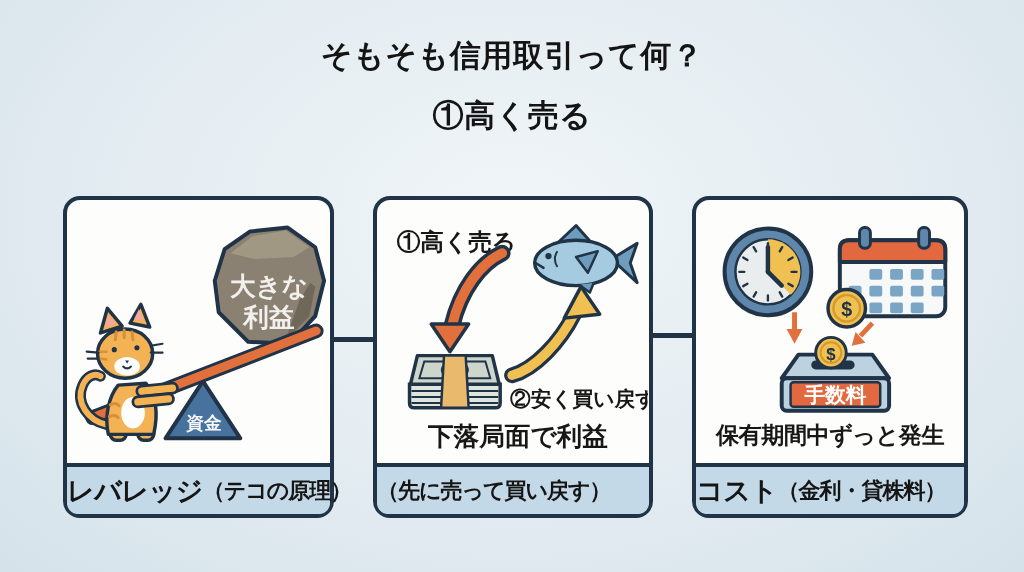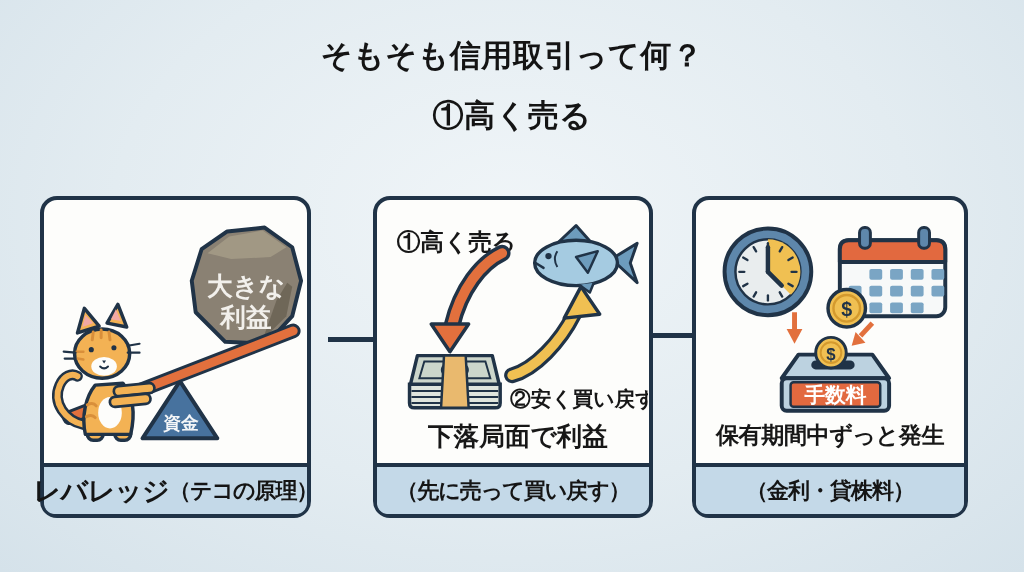--- a/index.html
+++ b/index.html
@@ -10,30 +10,30 @@
   }
   .title-wrap { position:absolute; top:26px; left:0; width:1024px; text-align:center; }
   .title-line {
     font-size:31px; line-height:60px; font-weight:900; color:#141414;
     letter-spacing:0.5px; margin:0;
   }
   .panel {
     position:absolute; top:196px; height:322px; box-sizing:border-box;
     background:#fdfdfb; border:4.5px solid #203347; border-radius:17px;
   }
-  .p1 { left:40px;  width:271px; }
+  .p1 { left:63px;  width:271px; }
   .p2 { left:373px; width:280px; }
   .p3 { left:692px; width:276px; }
   .panel-body { position:absolute; left:0; top:0; right:0; bottom:51px; }
   .panel-body svg { position:absolute; left:0; top:0; }
   .panel-footer {
     position:absolute; left:0; right:0; bottom:0; height:51px;
     background:#c4d9e8; border-top:4.5px solid #203347;
     border-radius:0 0 11px 11px; box-sizing:border-box;
-    display:flex; align-items:center; justify-content:center;
+    display:flex; align-items:center; 
     white-space:nowrap; color:#151515;
   }
   .fmain { font-size:27px; font-weight:900; letter-spacing:-0.5px; }
   .fsub  { font-size:22px; font-weight:900; letter-spacing:-1px; }
   .connector { position:absolute; height:5px; background:#203347; }
   .c1 { left:328px; top:337px; width:45px; }
   .c2 { left:653px; top:333px; width:39px; }
   svg text { font-family:"Liberation Sans", sans-serif; }
 </style>
 </head>
@@ -226,17 +226,18 @@
           </g>
           <rect x="87" y="179" width="109" height="33" rx="5" fill="#bcd2e0" stroke="#203347" stroke-width="4"></rect>
           <rect x="96" y="183" width="91" height="25" rx="3" fill="#e2693f" stroke="#203347" stroke-width="2.5"></rect>
           <text x="141.5" y="203" font-size="21" font-weight="900" fill="#ffffff" text-anchor="middle">手数料</text>
         </g>
 
         <text x="136" y="245" font-size="23.5" font-weight="900" fill="#171717" text-anchor="middle" letter-spacing="-0.5">保有期間中ずっと発生</text>
       </svg>
     </div>
     <div class="panel-footer">
+      <span class="fmain">コスト</span>
         <span class="fsub">（金利・貸株料）</span>
     </div>
   </section>
 
 </div>
 
 </body></html>

